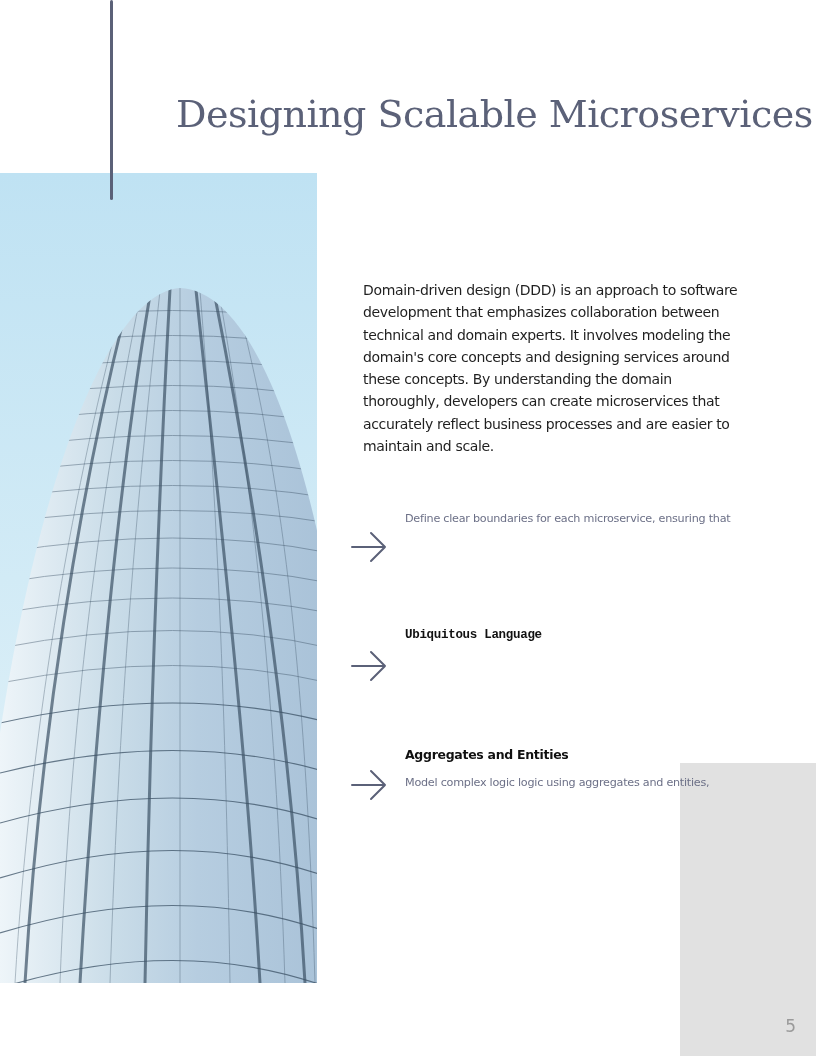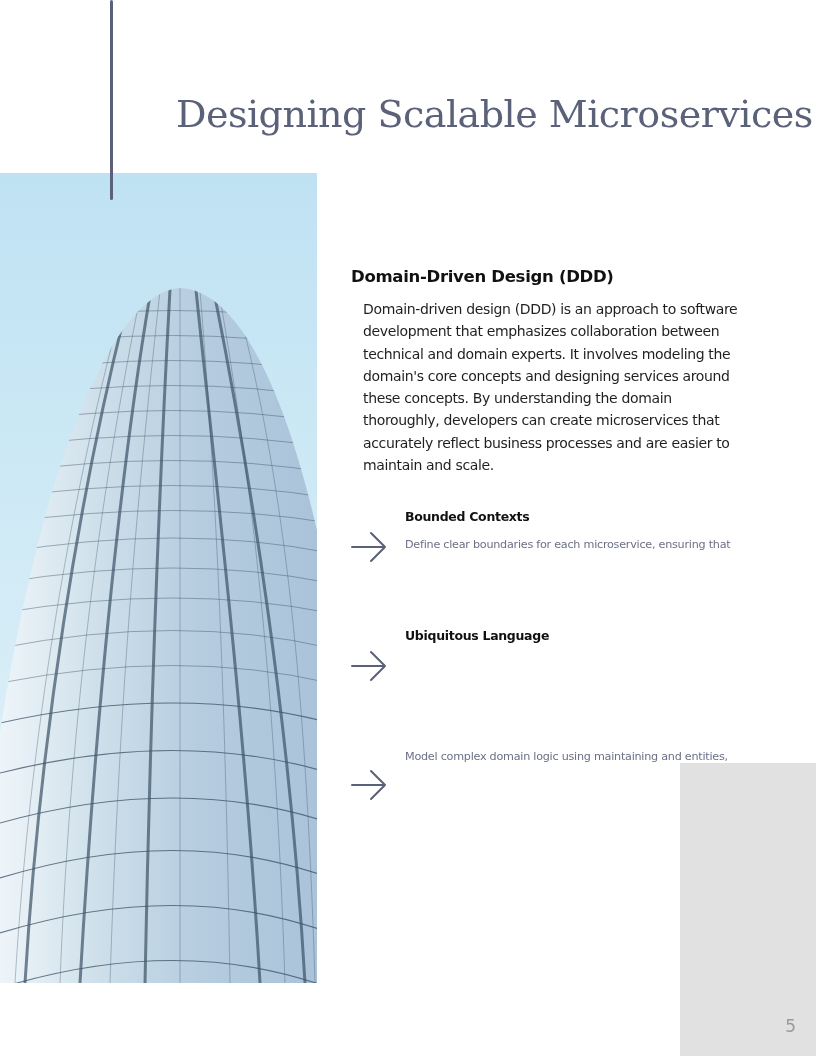--- a/index.html
+++ b/index.html
@@ -129,39 +129,38 @@
         <path d="M215 124 C 250 300, 290 550, 305 810"></path>
         <path d="M125 140 C 80 320, 40 560, 25 810"></path>
       </g>
     </g>
   </svg>
 </div>
 
 <div class="grey-block"></div>
 
 <div class="section">
-  <h2>Domain-Driven Design (DDD)</h2>
   <p>Domain-driven design (DDD) is an approach to software development that emphasizes collaboration between technical and domain experts. It involves modeling the domain's core concepts and designing services around these concepts. By understanding the domain thoroughly, developers can create microservices that accurately reflect business processes and are easier to maintain and scale.</p>
 </div>
 
 <div class="item" style="top:509px;">
   <svg class="arrow" viewBox="0 0 36 36">
     <path d="M1 18 H 34 M 20 4 L 34 18 L 20 32" stroke="#5b6178" stroke-width="2" fill="none" stroke-linecap="round" stroke-linejoin="round"></path>
   </svg>
-  <h3>Bounded Contexts</h3>
   <p>Define clear boundaries for each microservice, ensuring that</p>
 </div>
 
-<div class="item" style="top:628px;">
+<div class="item" style="top:628px;font-family:Liberation Mono, monospace;">
   <svg class="arrow" viewBox="0 0 36 36">
     <path d="M1 18 H 34 M 20 4 L 34 18 L 20 32" stroke="#5b6178" stroke-width="2" fill="none" stroke-linecap="round" stroke-linejoin="round"></path>
   </svg>
   <h3>Ubiquitous Language</h3>
 </div>
 
 <div class="item" style="top:747px;">
   <svg class="arrow" viewBox="0 0 36 36">
     <path d="M1 18 H 34 M 20 4 L 34 18 L 20 32" stroke="#5b6178" stroke-width="2" fill="none" stroke-linecap="round" stroke-linejoin="round"></path>
   </svg>
-  <p>Model complex domain logic using maintaining and entities,</p>
+  <h3>Aggregates and Entities</h3>
+  <p>Model complex logic logic using aggregates and entities,</p>
 </div>
 
 <div class="page-num">5</div>
 
 </body></html>

